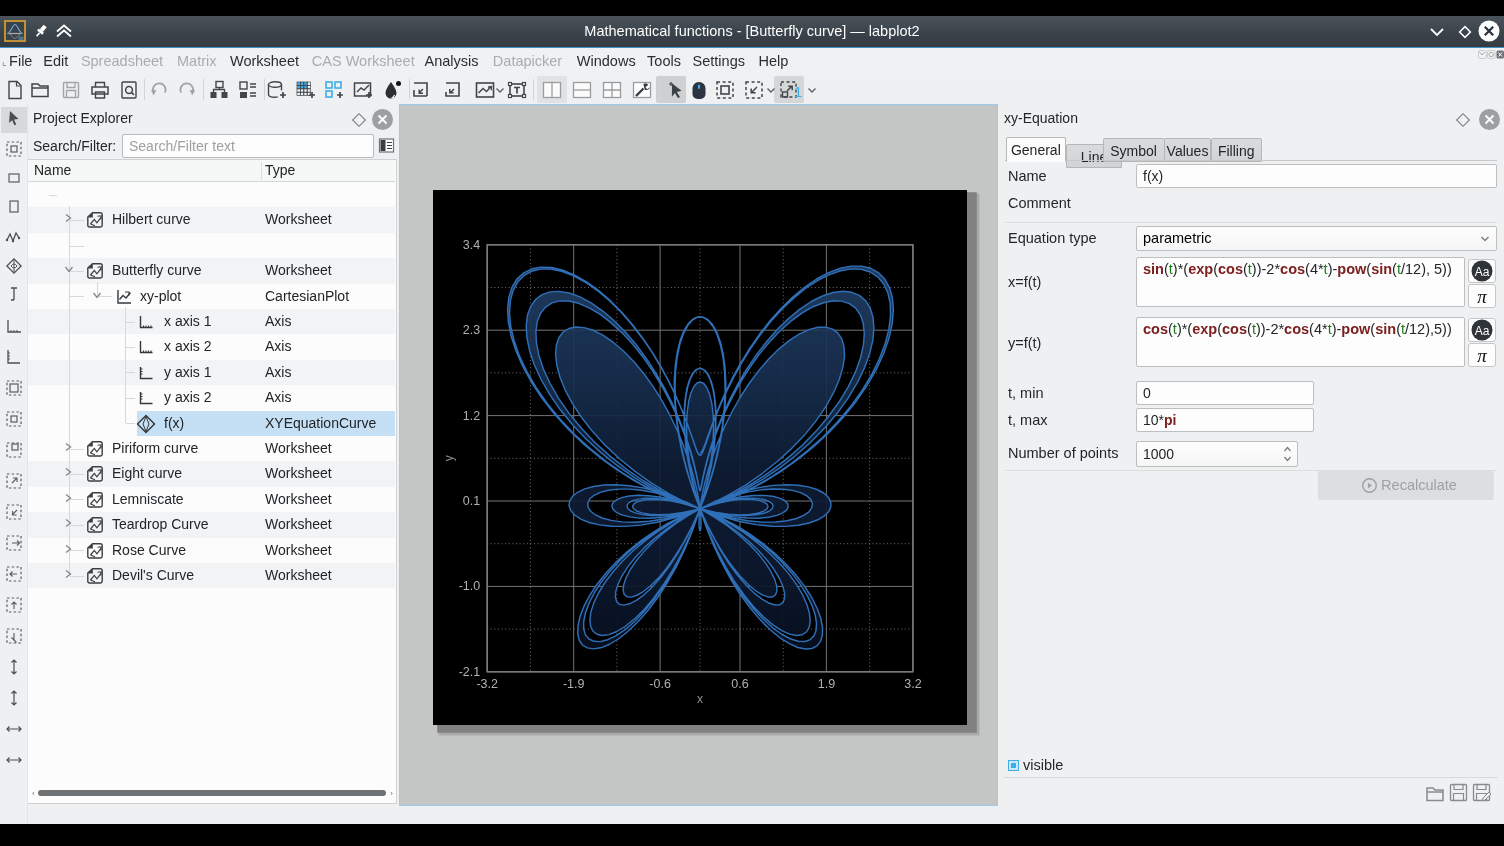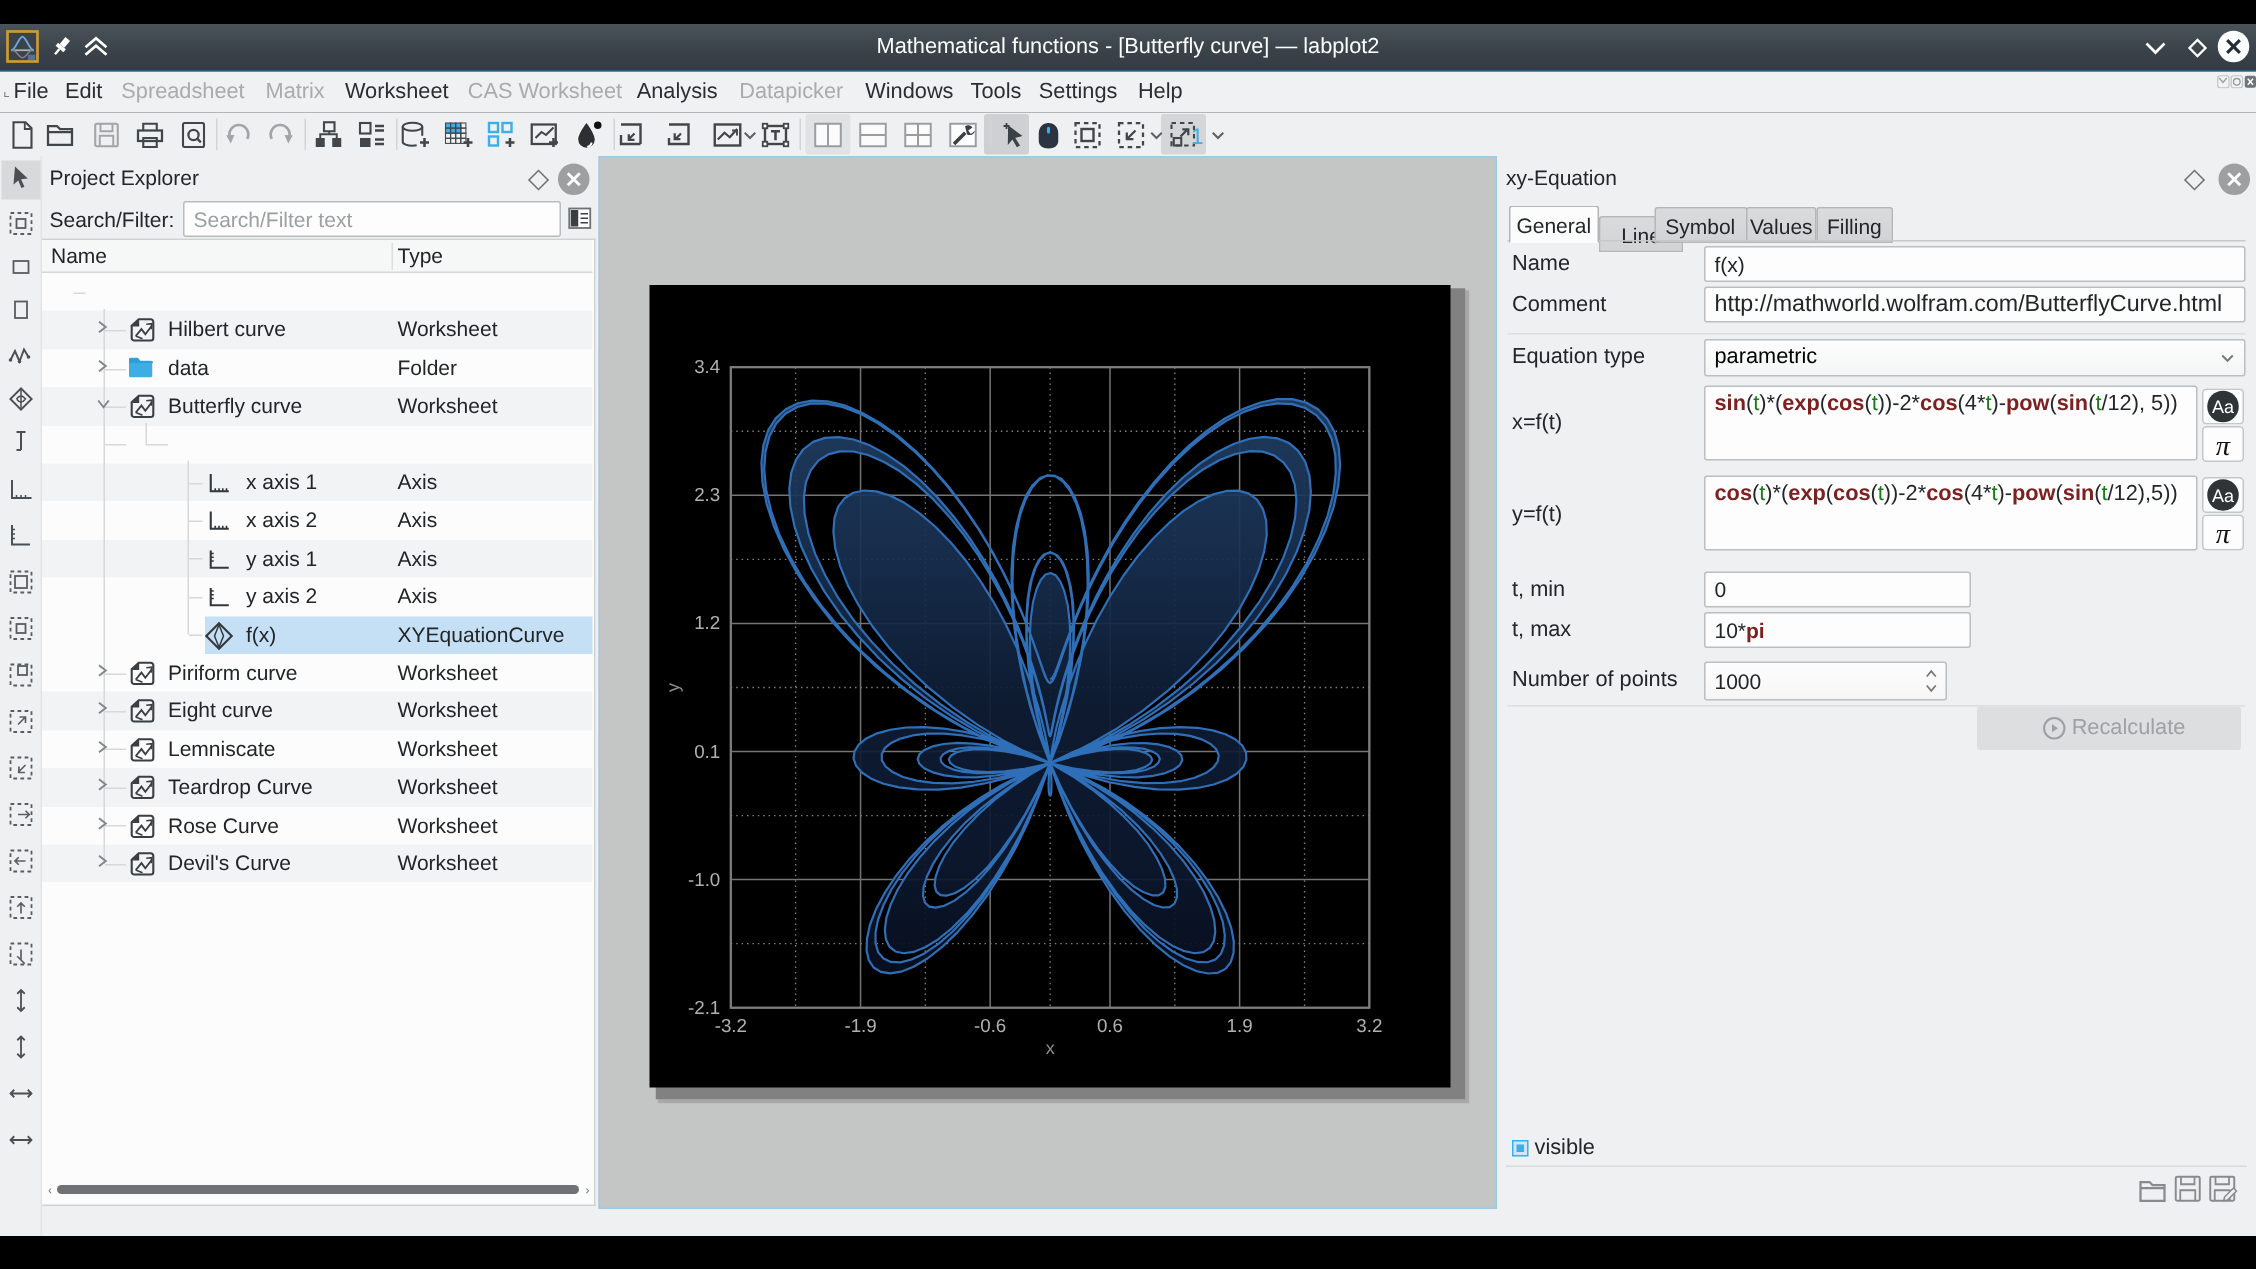--- a/index.html
+++ b/index.html
@@ -503,52 +503,53 @@
               <path d="M7.5 2.8 h8 a1.7 1.7 0 0 1 1.7 1.7 v10.8 a1.7 1.7 0 0 1-1.7 1.7 h-11 a1.7 1.7 0 0 1-1.7-1.7 v-8.2 z" fill="none" stroke="#3a3f43" stroke-width="1.4"></path>
               <path d="M7.8 2.6 L3 7.6 h4.8 z" fill="#3a3f43"></path>
               <path d="M5.5 14 l3.8-4.6 2.6 3.4 4.3-5.6" fill="none" stroke="#3a3f43" stroke-width="1.25"></path>
               <path d="M12.5 6.2 l3.7-0.4 -0.4 3.7" fill="none" stroke="#3a3f43" stroke-width="1.1"></path>
               <path d="M5.5 14 l4.5 1.8" fill="none" stroke="#3a3f43" stroke-width="1.1"></path>
             </svg>
           </div>
           <div class="abs" style="left:84px">Hilbert curve</div>
           <div class="typ">Worksheet</div>
         </div>
-        <div class="row" style="top:72.8px;">
-          <div class="abs" style="left:36px;top:6px;z-index:2">
-            <svg width="8" height="10" viewBox="0 0 8 10">
-              <path d="M2 1.5 L6.5 5 L2 8.5" fill="none" stroke="#83878a" stroke-width="1.3"></path>
-            </svg>
-          </div>
-          <div class="abs" style="left:57px;top:3px;z-index:2">
-            <svg width="18" height="18" viewBox="0 0 18 18">
-              <path d="M1 3.5 c0-.6.4-1 1-1 h5 l1.5 2 h7 c.6 0 1 .4 1 1 v9 c0 .6-.4 1-1 1 h-13.5 c-.6 0-1-.4-1-1 z" fill="#3caee3"></path>
-              <path d="M1 6 h16 v-1 L8.3 4.7 7 3 H2 c-.6 0-1 .4-1 1 z" fill="#2e9fd4"></path>
-            </svg>
-          </div>
-          <div class="abs" style="left:84px">data</div>
-          <div class="typ">Folder</div>
-        </div>
         <div class="row" style="top:98.19999999999999px;background:#f1f3f4;">
           <div class="abs" style="left:36px;top:7px;z-index:2">
             <svg width="10" height="8" viewBox="0 0 10 8">
               <path d="M1.5 2 L5 6.5 L8.5 2" fill="none" stroke="#83878a" stroke-width="1.3"></path>
             </svg>
           </div>
           <div class="abs" style="left:57px;top:3px;z-index:2">
             <svg width="20" height="20" viewBox="0 0 20 20">
               <path d="M7.5 2.8 h8 a1.7 1.7 0 0 1 1.7 1.7 v10.8 a1.7 1.7 0 0 1-1.7 1.7 h-11 a1.7 1.7 0 0 1-1.7-1.7 v-8.2 z" fill="none" stroke="#3a3f43" stroke-width="1.4"></path>
               <path d="M7.8 2.6 L3 7.6 h4.8 z" fill="#3a3f43"></path>
               <path d="M5.5 14 l3.8-4.6 2.6 3.4 4.3-5.6" fill="none" stroke="#3a3f43" stroke-width="1.25"></path>
               <path d="M12.5 6.2 l3.7-0.4 -0.4 3.7" fill="none" stroke="#3a3f43" stroke-width="1.1"></path>
               <path d="M5.5 14 l4.5 1.8" fill="none" stroke="#3a3f43" stroke-width="1.1"></path>
             </svg>
           </div>
           <div class="abs" style="left:84px">Butterfly curve</div>
           <div class="typ">Worksheet</div>
+        </div>
+        <div class="row" style="top:123.6px;">
+          <div class="abs" style="left:64px;top:7px;z-index:2">
+            <svg width="10" height="8" viewBox="0 0 10 8">
+              <path d="M1.5 2 L5 6.5 L8.5 2" fill="none" stroke="#83878a" stroke-width="1.3"></path>
+            </svg>
+          </div>
+          <div class="abs" style="left:86px;top:3px;z-index:2">
+            <svg width="20" height="20" viewBox="0 0 20 20">
+              <path d="M4 3 v13 h13" fill="none" stroke="#33383c" stroke-width="1.4"></path>
+              <path d="M5.5 12.5 l3.5-4 3 2.5 4.5-5.5" fill="none" stroke="#33383c" stroke-width="1.3"></path>
+              <path d="M11 5 h4 v3.5" fill="none" stroke="#33383c" stroke-width="1.1"></path>
+            </svg>
+          </div>
+          <div class="abs" style="left:112px">xy-plot</div>
+          <div class="typ">CartesianPlot</div>
         </div>
         <div class="row" style="top:149.0px;background:#f1f3f4;">
           <div class="abs" style="left:108px;top:3px;z-index:2">
             <svg width="20" height="20" viewBox="0 0 20 20">
               <path d="M4.5 4 v11.5 h12" fill="none" stroke="#33383c" stroke-width="1.4"></path>
               <path d="M7.5 15.5 v-2 M10 15.5 v-2 M12.5 15.5 v-2 M15 15.5 v-2" stroke="#33383c" stroke-width="1.1"></path>
             </svg>
           </div>
           <div class="abs" style="left:136px">x axis 1</div>
           <div class="typ">Axis</div>
@@ -791,21 +792,20 @@
       </div>
 <div class="tab act" style="left:5.600000000000023px;top:33px;width:60.5px">General</div>
       <div class="tab" style="left:66px;top:40px;width:56px">Line</div>
       <div class="tab" style="left:102.5px;top:34px;width:62px">Symbol</div>
       <div class="tab" style="left:164px;top:34px;width:47px">Values</div>
       <div class="tab" style="left:211px;top:34px;width:50.5px">Filling</div>
 <div class="abs" style="left:5px;top:56px;width:492px;height:1px;background:#c6c8c9"></div>
 <div class="lbl" style="left:8px;top:64px">Name</div>
 <div class="inp" style="left:136px;top:60px;width:361px;height:24px;line-height:22px">f(x)</div>
 <div class="lbl" style="left:8px;top:91px">Comment</div>
-<div class="inp" style="left:136px;top:87px;width:361px;height:24px;line-height:22px;font-size:15.5px">http://mathworld.wolfram.com/ButterflyCurve.html</div>
 <div class="abs" style="left:5px;top:118px;width:492px;height:1px;background:#dcdddd"></div>
 <div class="lbl" style="left:8px;top:126px">Equation type</div>
 <div class="abs" style="left:136px;top:122px;width:361px;height:25px;background:linear-gradient(#fdfdfd,#f4f5f5);border:1px solid #bcbebf;border-radius:2px;font-size:14.5px;line-height:23px;padding-left:6px">parametric<span style="position:absolute;right:6px;top:0">
           <svg width="10" height="23" viewBox="0 0 10 23">
             <path d="M1.5 10 L5 13.5 L8.5 10" fill="none" stroke="#777a7c" stroke-width="1.3"></path>
           </svg>
         </span></div>
 <div class="lbl" style="left:8px;top:170px">x=f(t)</div>
 <div class="inp" style="left:136px;top:153px;width:329px;height:50px;font-size:14.5px;padding-top:3px"><b style="color:#7c2020">sin</b>(<span style="color:#1a7a18">t</span>)*(<b style="color:#7c2020">exp</b>(<b style="color:#7c2020">cos</b>(<span style="color:#1a7a18">t</span>))-2*<b style="color:#7c2020">cos</b>(4*<span style="color:#1a7a18">t</span>)-<b style="color:#7c2020">pow</b>(<b style="color:#7c2020">sin</b>(<span style="color:#1a7a18">t</span>/12), 5))</div>
 <div class="abs" style="left:468px;top:155px">

